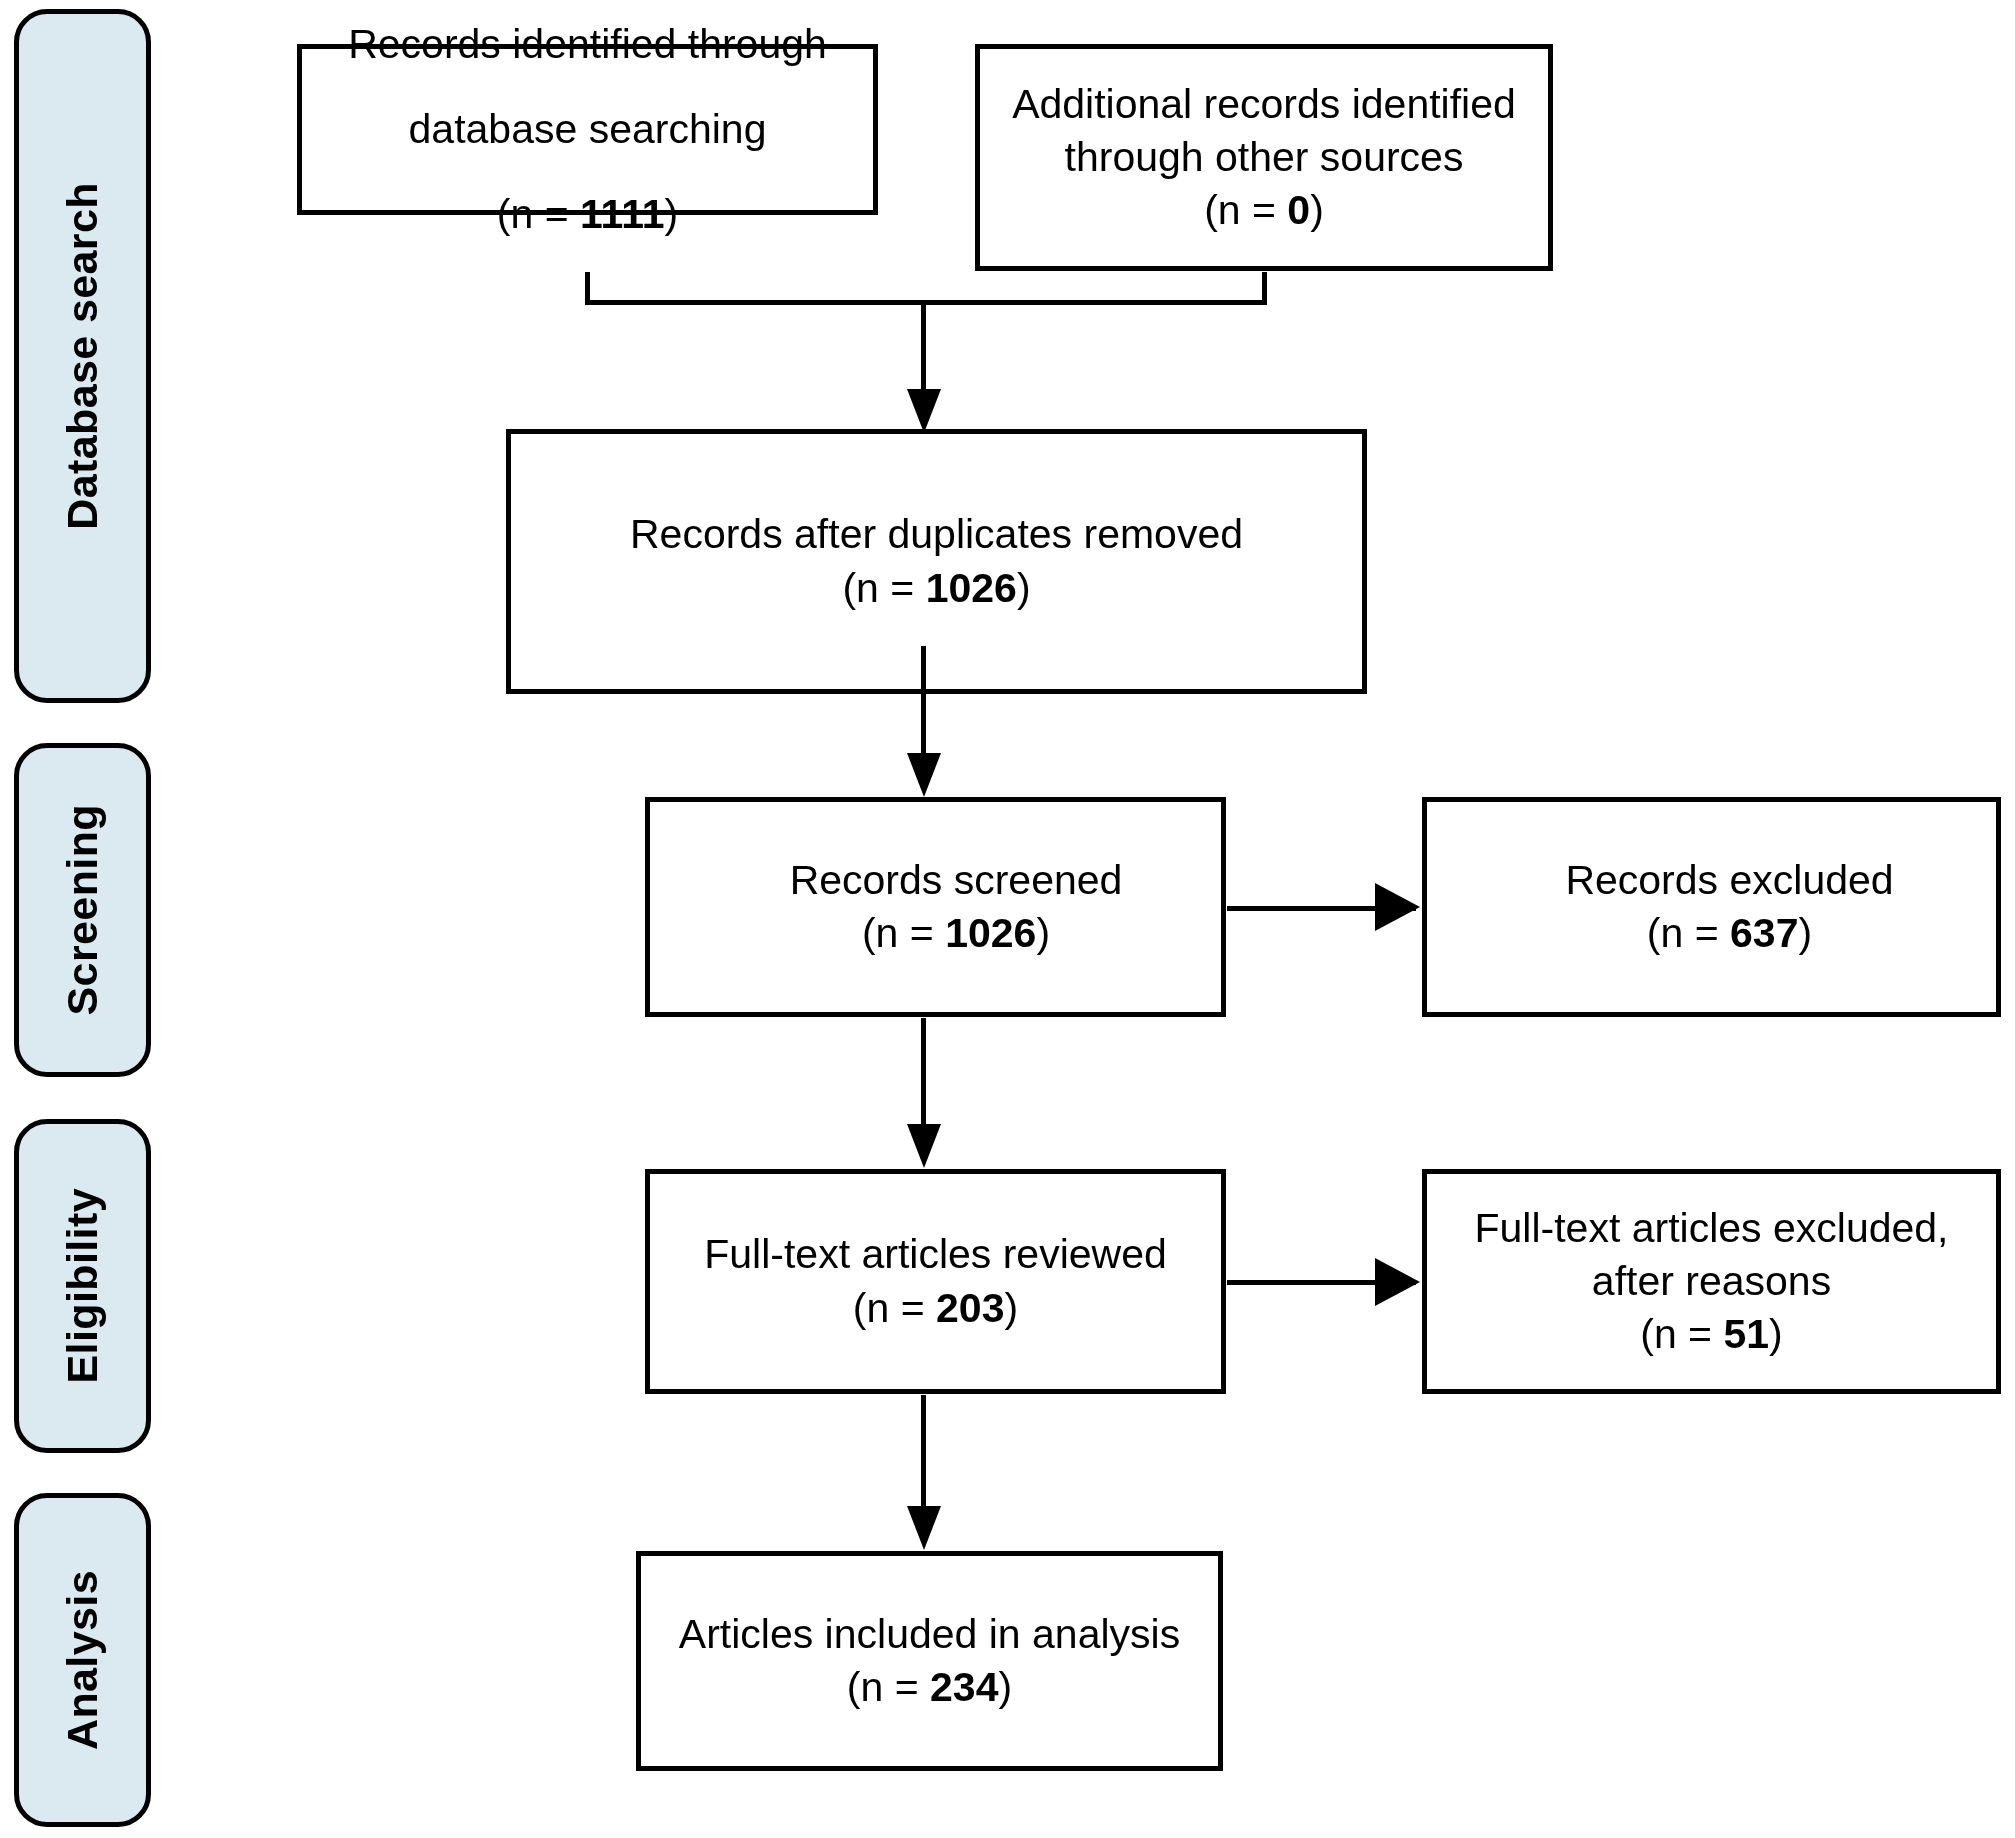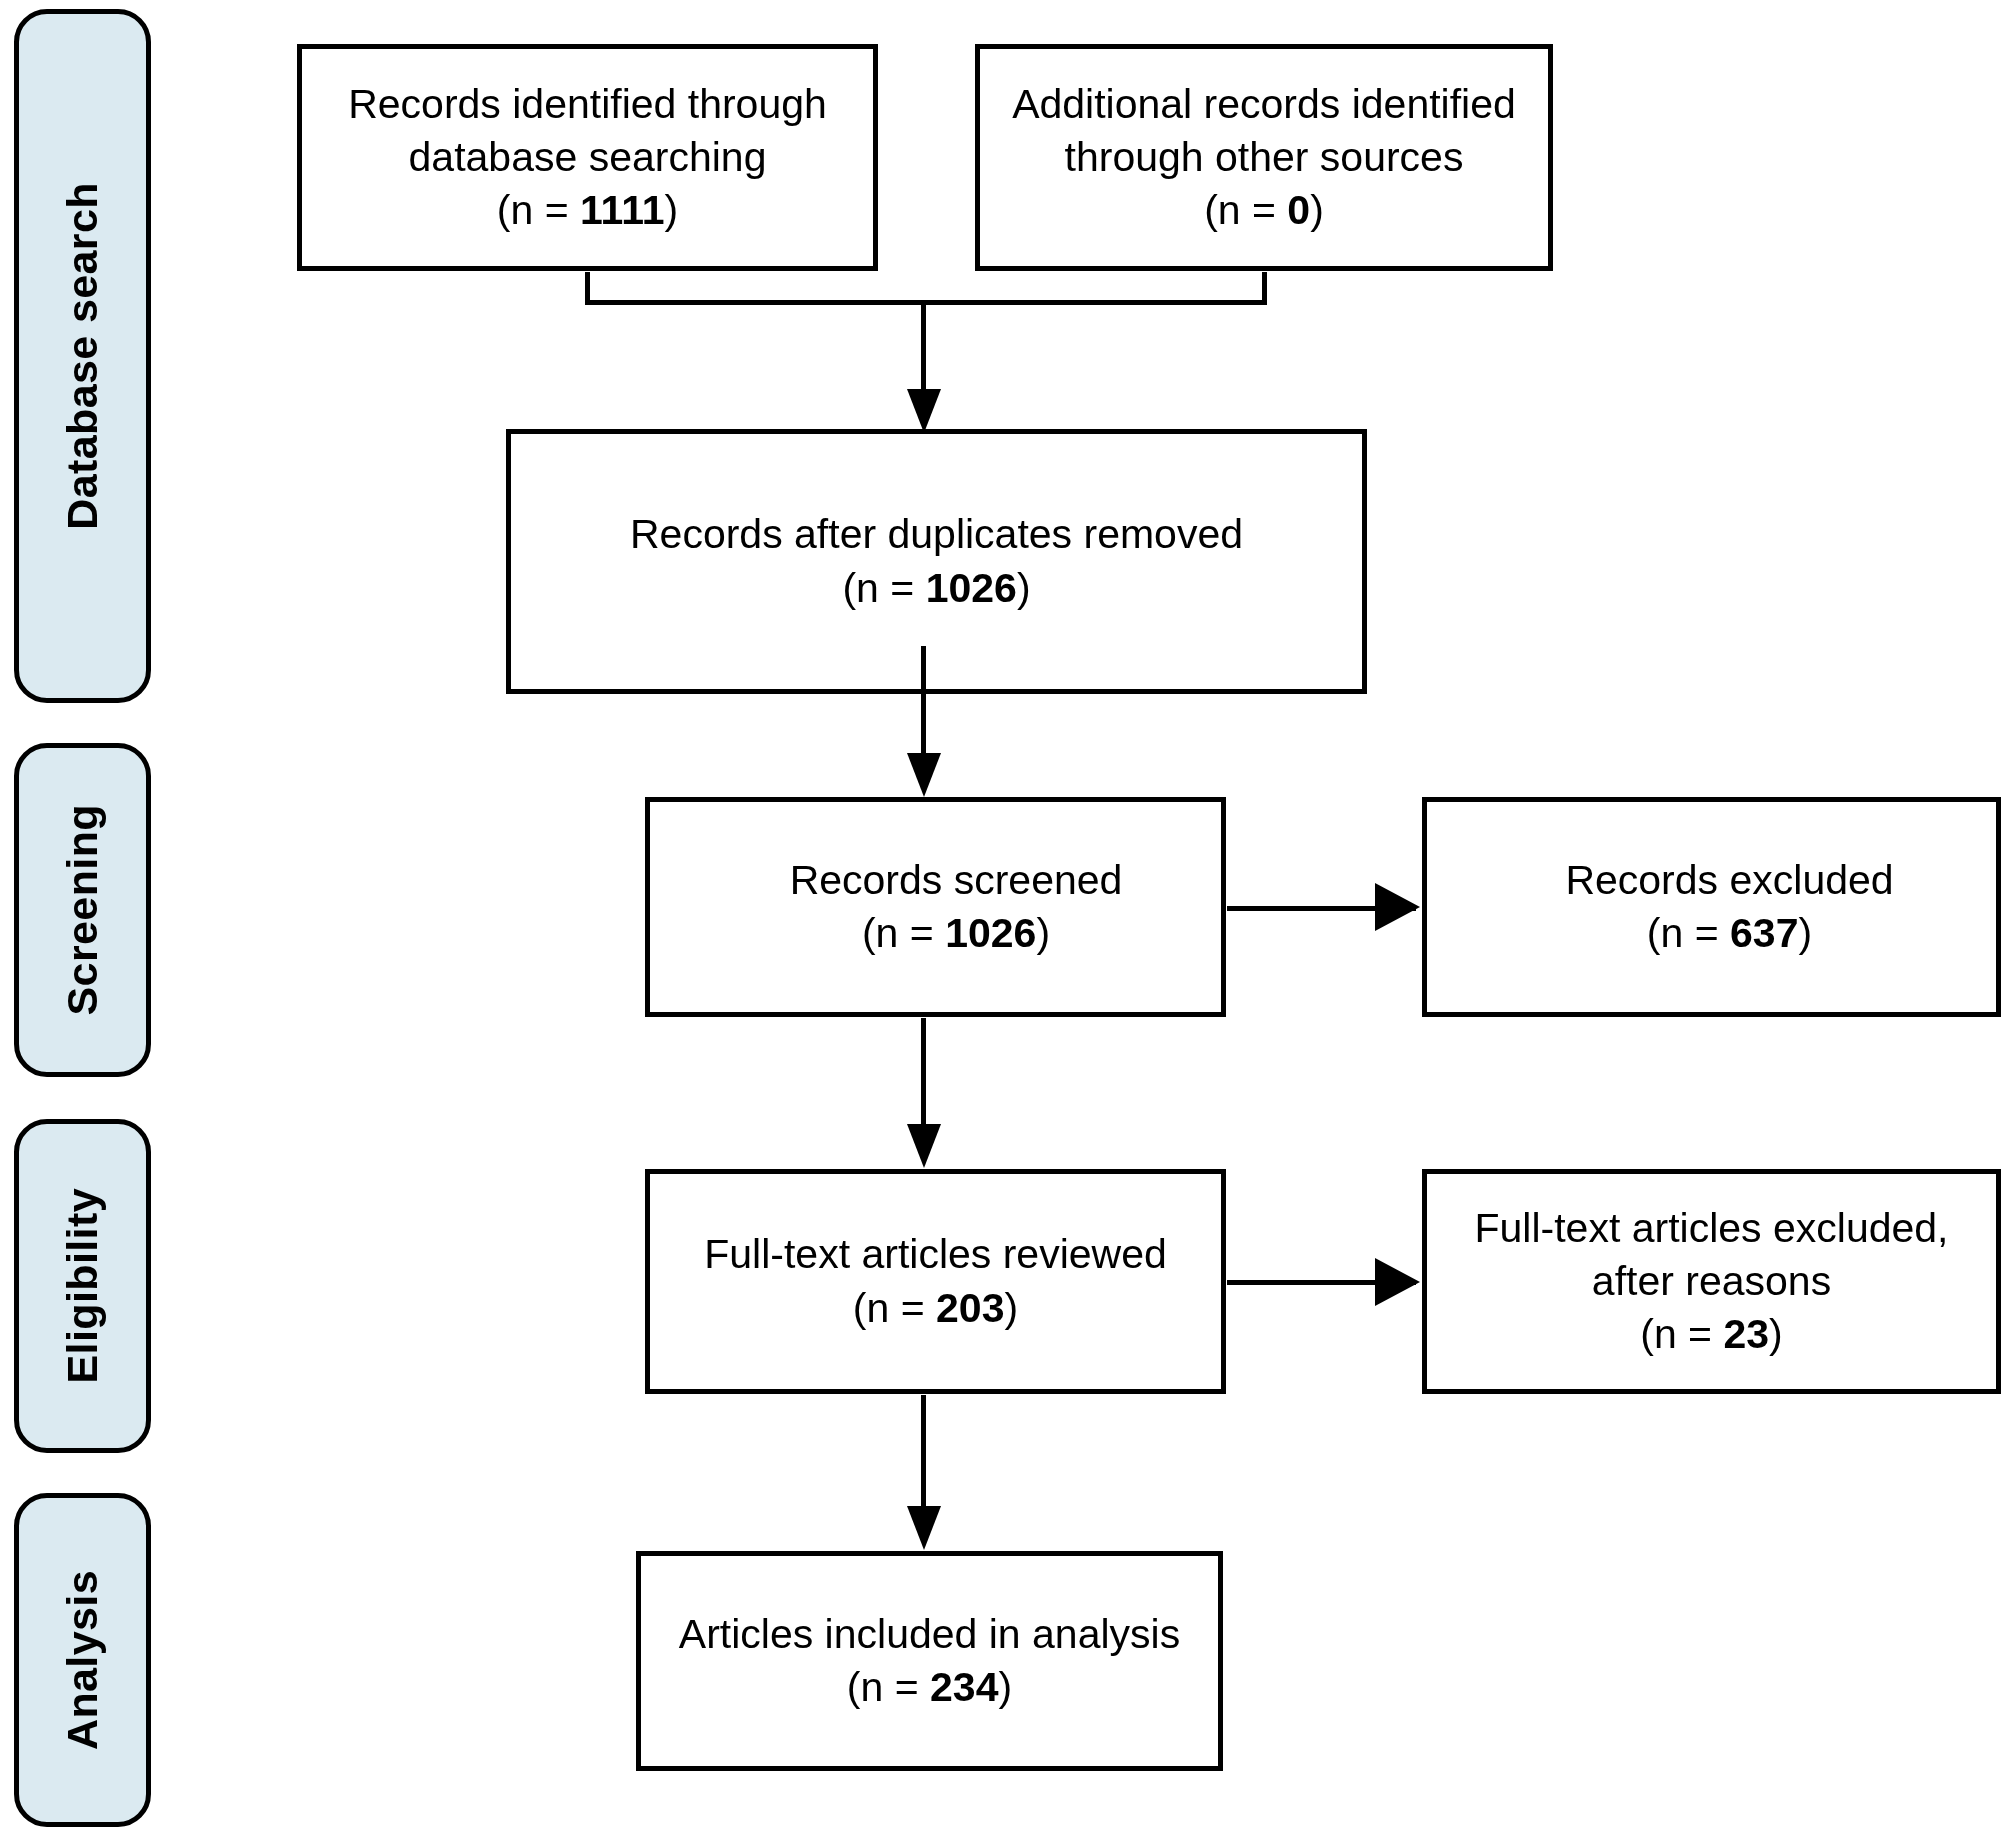--- a/index.html
+++ b/index.html
@@ -112,21 +112,21 @@
   </div>
 
   <div class="stage-pill" style="top:1119px; height:334px;">
     <span class="stage-label">Eligibility</span>
   </div>
 
   <div class="stage-pill" style="top:1493px; height:334px;">
     <span class="stage-label">Analysis</span>
   </div>
 
-  <div class="flow-box" style="left:297px; top:44px; width:581px; height:227px;">
+  <div class="flow-box" style="left:297px; top:44px; width:581px; height:171px;gap:32px;">
     <div class="bx-line">Records identified through</div>
     <div class="bx-line">database searching</div>
     <div class="bx-count"><span>(n = </span><b>1111</b><span>)</span></div>
   </div>
 
   <div class="flow-box" style="left:975px; top:44px; width:578px; height:227px;">
     <div class="bx-line">Additional records identified</div>
     <div class="bx-line">through other sources</div>
     <div class="bx-count"><span>(n = </span><b>0</b><span>)</span></div>
   </div>
@@ -165,21 +165,21 @@
     <div class="bx-line">Full-text articles reviewed</div>
     <div class="bx-count"><span>(n = </span><b>203</b><span>)</span></div>
   </div>
 
   <div class="hline" style="left:1227px; top:1280px; width:189px;"></div>
   <div class="arrow-right" style="left:1375px; top:1258px;"></div>
 
   <div class="flow-box" style="left:1422px; top:1169px; width:579px; height:225px;">
     <div class="bx-line">Full-text articles excluded,</div>
     <div class="bx-line">after reasons</div>
-    <div class="bx-count"><span>(n = </span><b>23</b><span>)</span></div>
+    <div class="bx-count"><span>(n = </span><b>51</b><span>)</span></div>
   </div>
 
   <div class="vline" style="left:921px; top:1395px; height:121px;"></div>
   <div class="arrow-down" style="left:907px; top:1506px;"></div>
 
   <div class="flow-box" style="left:636px; top:1551px; width:587px; height:220px;">
     <div class="bx-line">Articles included in analysis</div>
     <div class="bx-count"><span>(n = </span><b>234</b><span>)</span></div>
   </div>
 

